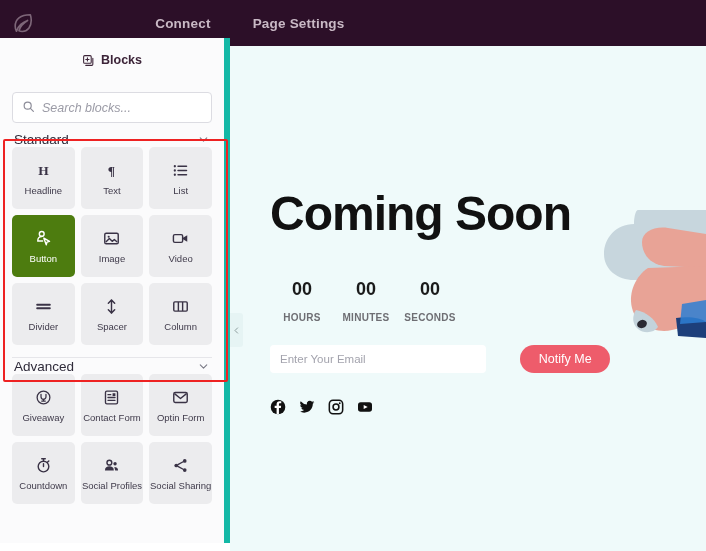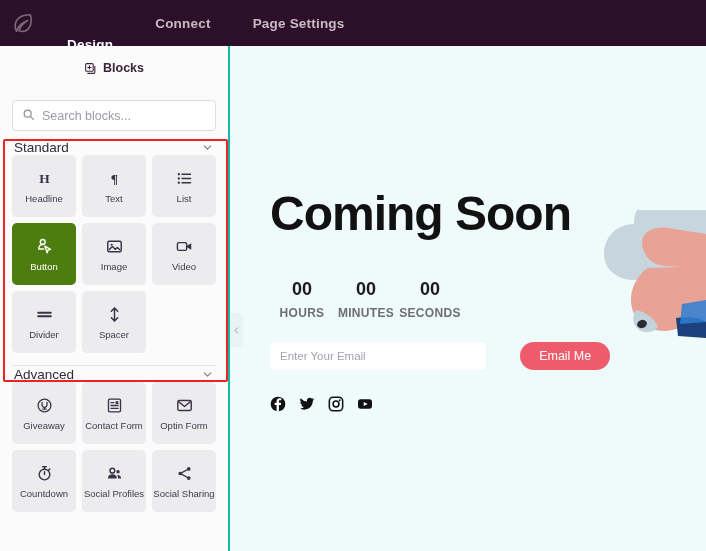--- a/index.html
+++ b/index.html
@@ -36,24 +36,24 @@
   }
   .nav-tab.active { color: #ffffff; margin-top: 42px; }
   .nav-tab.active::after {
     content: ""; position: absolute;
     left: 0; right: 0; bottom: 0; height: 3px;
     background: #ffffff;
   }
 
   
   .left-panel {
-    position: absolute; top: 46px; left: 0;
+    position: absolute; top: 38px; left: 0;
     width: 230px; height: 505px;
     background: #fbfbfc;
-    border-right: 2px solid #14b8a6;
+    border-right: 6px solid #14b8a6;
     overflow: hidden;
   }
   .panel-tabs { display: flex; height: 44px; }
   .panel-tab {
     flex: 1;
     display: flex; align-items: center; justify-content: center;
     gap: 6px;
     font-size: 12.5px; font-weight: bold;
     color: #3c2438;
   }
@@ -70,20 +70,21 @@
     background: #ffffff;
     padding: 0 9px;
   }
   .search-box input {
     border: none; outline: none;
     font-size: 12.5px;
     color: #8d8d99;
     font-family: "Liberation Sans", sans-serif;
     background: transparent;
     width: 100%;
+    font-style: italic;
   }
   .search-box input::placeholder { color: #9b9ba6; }
 
   .blocks-scroll { height: 430px; overflow: hidden; }
 
   .group { padding: 0 12px; }
   .group-head {
     display: flex; align-items: center; justify-content: space-between;
     height: 16px;
     padding: 0 2px;
@@ -144,21 +145,21 @@
     font-size: 48px;
     font-weight: bold;
     color: #111111;
     letter-spacing: -1px;
     line-height: 1;
     white-space: nowrap;
   }
   .countdown { display: flex; margin-top: 42px; }
   .cd-unit { text-align: center; width: 64px; }
   .cd-num { font-size: 18px; font-weight: bold; color: #1a1a1a; line-height: 1; }
-  .cd-lbl { font-size: 12px; font-weight: bold; color: #6e6e73; margin-top: 8px; letter-spacing: .3px; }
+  .cd-lbl { font-size: 10px; font-weight: bold; color: #6e6e73; margin-top: 14px; letter-spacing: .3px; }
 
   .optin { display: flex; align-items: center; gap: 16px; margin-top: 22px; }
   .optin-input {
     width: 226px; height: 28px;
     background: #ffffff;
     border: none; outline: none;
     border-radius: 4px;
     padding: 0 10px;
     font-size: 11.5px;
     color: #9a9aa3;
@@ -320,20 +321,29 @@
             <span class="bicon">
               <svg width="17" height="17" viewBox="0 0 24 24">
                 <path d="M12 3v18" stroke="#3a3346" stroke-width="2" stroke-linecap="round"></path>
                 <path d="M7.5 7.5L12 3l4.5 4.5" fill="none" stroke="#3a3346" stroke-width="2" stroke-linecap="round" stroke-linejoin="round"></path>
                 <path d="M7.5 16.5L12 21l4.5-4.5" fill="none" stroke="#3a3346" stroke-width="2" stroke-linecap="round" stroke-linejoin="round"></path>
               </svg>
             </span>
             <span class="blabel">Spacer</span>
           </div>
 
+          <div class="block-card">
+            <span class="bicon">
+              <svg width="17" height="17" viewBox="0 0 24 24">
+                <rect x="2.5" y="5.5" width="19" height="13" rx="1.5" fill="none" stroke="#3a3346" stroke-width="2"></rect>
+                <path d="M9 5.5v13M15 5.5v13" stroke="#3a3346" stroke-width="2"></path>
+              </svg>
+            </span>
+            <span class="blabel">Column</span>
+          </div>
 
         </div>
       </div>
 
       <div class="divider-line"></div>
 
       <div class="group">
         <div class="group-head">
           <span class="group-title">Advanced</span>
           <span>
@@ -453,21 +463,21 @@
           <div class="cd-lbl">MINUTES</div>
         </div>
         <div class="cd-unit">
           <div class="cd-num">00</div>
           <div class="cd-lbl">SECONDS</div>
         </div>
       </div>
 
       <div class="optin">
         <input class="optin-input" type="text" placeholder="Enter Your Email" style="">
-        <button class="notify-btn">Email Me</button>
+        <button class="notify-btn">Notify Me</button>
       </div>
 
       <div class="socials">
         <span>
           <svg width="16" height="16" viewBox="0 0 24 24">
             <circle cx="12" cy="12" r="11" fill="#111"></circle>
             <path d="M13.4 23V13.6h2.9l.44-3.4h-3.34V8.05c0-.98.27-1.65 1.69-1.65h1.8V3.35c-.31-.04-1.38-.13-2.62-.13-2.6 0-4.37 1.58-4.37 4.5v2.5H7v3.4h2.9V23z" fill="#fff"></path>
           </svg>
         </span>
         <span>

